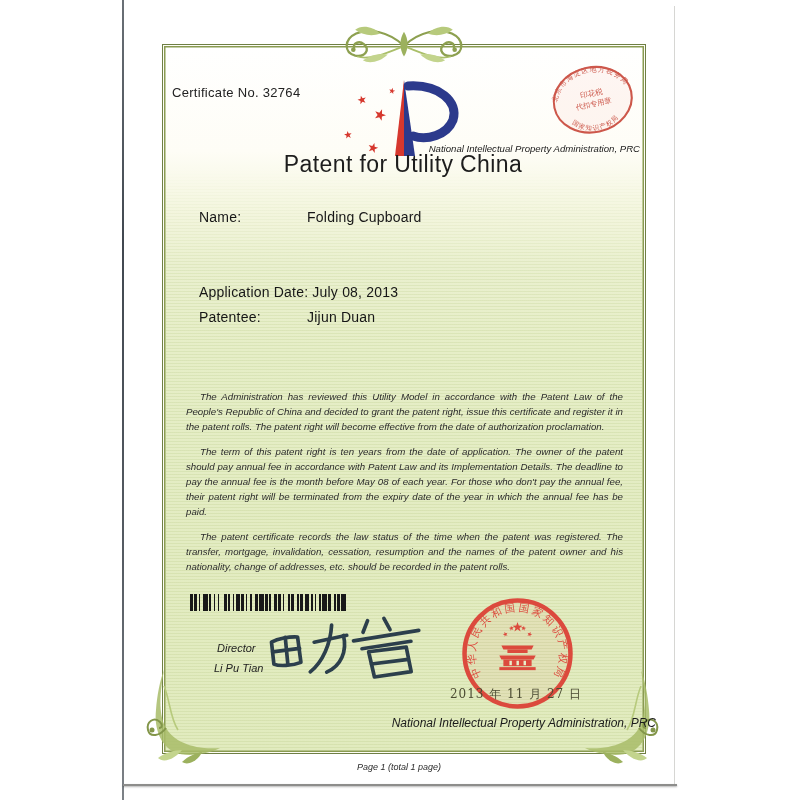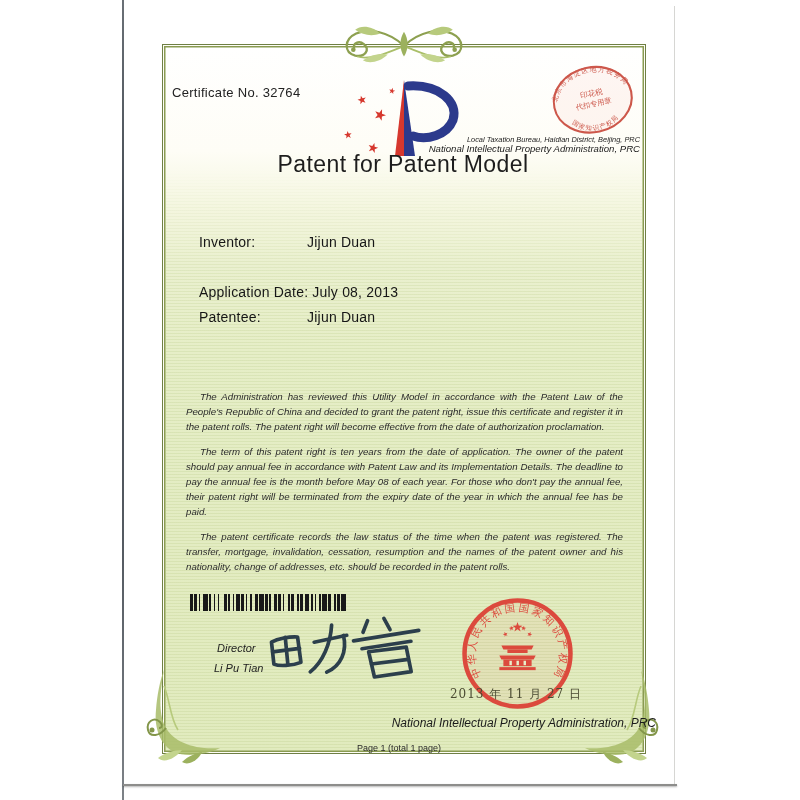--- a/index.html
+++ b/index.html
@@ -51,21 +51,21 @@
   .director-name{left:214px;top:662px;font-size:11px;font-style:italic;color:#1d1d1d;}
   .signature{left:262px;top:610px;width:164px;height:82px;transform:rotate(-2deg);}
 
   .seal{left:461px;top:597px;width:113px;height:113px;opacity:.95;}
   .seal-date{left:448px;top:686px;width:136px;text-align:center;
              font-family:"DejaVu Serif", serif;font-size:12px;color:#4c4c33;
              letter-spacing:1px;white-space:nowrap;}
 
   .admin-line{left:300px;top:716px;width:356px;text-align:right;font-size:12px;
               font-style:italic;color:#1a1a1a;}
-  .page-info{left:357px;top:743px;font-size:9px;color:#2a2a2a;}
+  .page-info{left:357px;top:762px;font-size:9px;font-style:italic;color:#2a2a2a;}
 
   .fl-top{left:307px;top:24px;width:194px;height:44px;}
   .fl-bl{left:142px;top:666px;width:95px;height:102px;}
   .fl-br{left:568px;top:666px;width:95px;height:102px;transform:scaleX(-1);}
 </style>
 </head>
 <body>
 
 <div class="stage">
 
@@ -130,28 +130,27 @@
     <text font-size="7.2" fill="#c94a3d" letter-spacing="1.2">
       <textPath href="#stTop" startOffset="8%">北京市海淀区地方税务局</textPath>
     </text>
     <text font-size="6.8" fill="#c94a3d" letter-spacing="1">
       <textPath href="#stBot" startOffset="10%">国家知识产权局</textPath>
     </text>
     <text x="46" y="40" font-size="8" fill="#c94a3d" text-anchor="middle">印花税</text>
     <text x="46" y="51" font-size="7.6" fill="#c94a3d" text-anchor="middle">代扣专用章</text>
   </svg>
 
-  <div class="abs stamp-cap1">Local Taxation Bureau, Haidian District, Beijing, PRC</div>
   <div class="abs stamp-cap2">National Intellectual Property Administration, PRC</div>
 
-  <div class="abs title">Patent for Patent Model</div>
-
-  <div class="abs field-row" style="top:234px">
-    <span class="flabel">Inventor:</span>
-    <span class="fvalue">Jijun Duan</span>
+  <div class="abs title">Patent for Utility China</div>
+
+  <div class="abs field-row" style="top:209px">
+    <span class="flabel">Name:</span>
+    <span class="fvalue">Folding Cupboard</span>
   </div>
   <div class="abs field-row" style="top:284px">
     <span class="flabel">Application Date:</span>
     <span class="fvalue">July 08, 2013</span>
   </div>
   <div class="abs field-row" style="top:309px">
     <span class="flabel">Patentee:</span>
     <span class="fvalue">Jijun Duan</span>
   </div>
 

